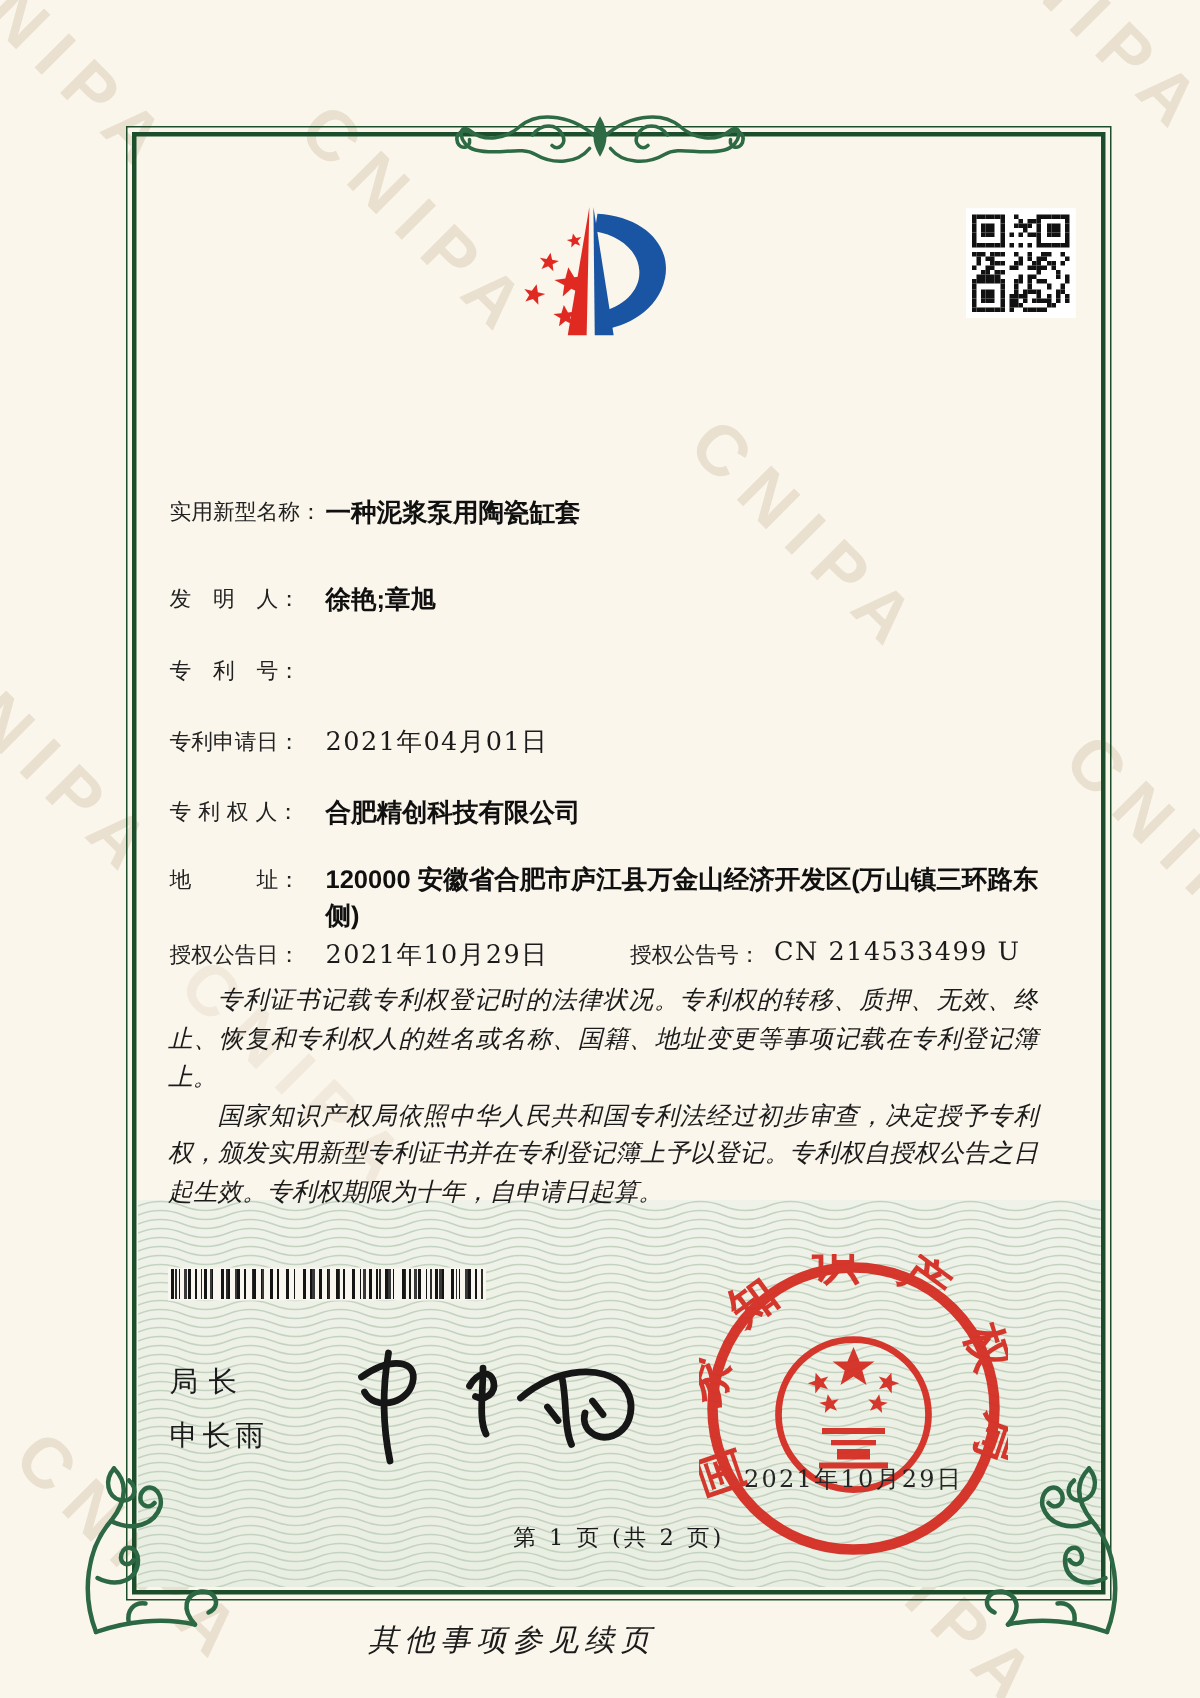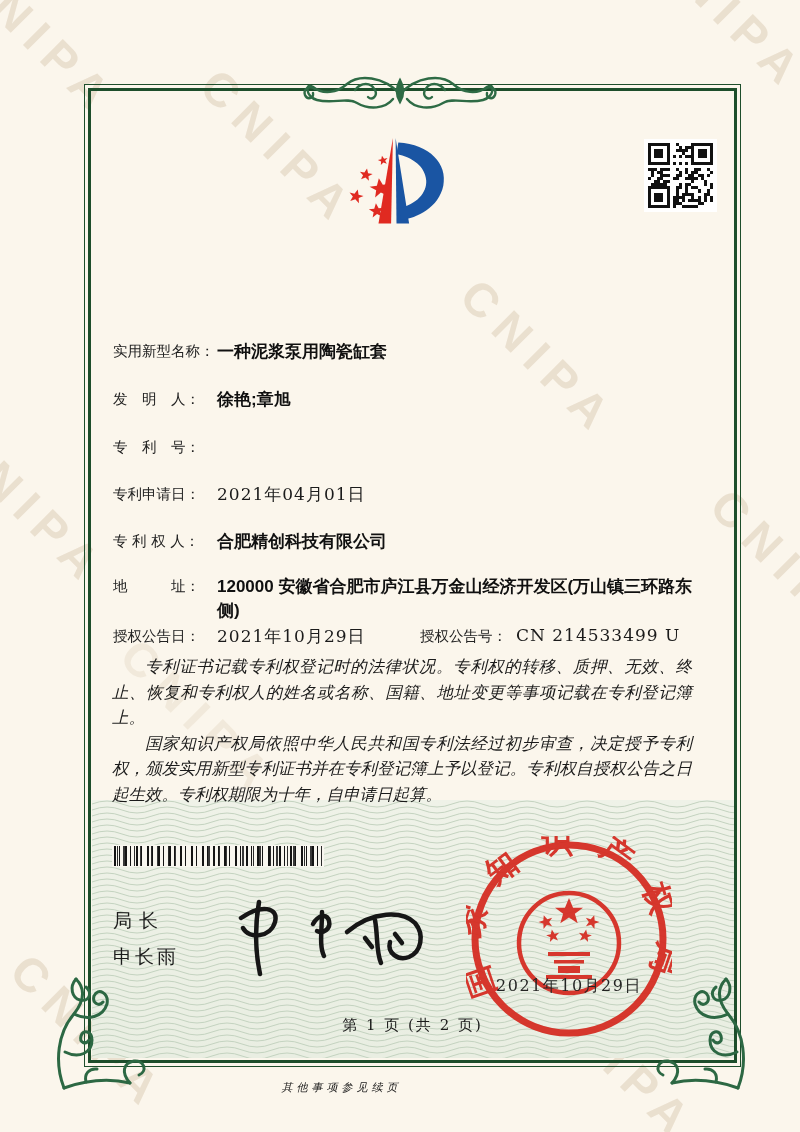--- a/index.html
+++ b/index.html
@@ -79,21 +79,21 @@
   .sig-script{position:absolute; left:225px; top:890px; z-index:3;}
   
   .seal{position:absolute; left:466px; top:836px; width:206px; height:206px; z-index:4; opacity:.92;}
   .seal svg{position:absolute; left:0; top:0;}
   .seal-date{
     position:absolute; left:24px; top:140px; width:158px; text-align:center;
     font-size:16px; letter-spacing:1.5px; color:#141414; z-index:5;
   }
   
   .page-info{position:absolute; left:88px; top:1016px; width:649px; text-align:center; font-size:15px; letter-spacing:2px; z-index:3;}
-  .cont-note{position:absolute; left:0; top:1080px; width:683px; text-align:center; font-size:11px; letter-spacing:4px; font-style:italic; z-index:3;}
+  .cont-note{position:absolute; left:0; top:1080px; width:683px; text-align:center; font-size:20px; letter-spacing:4px; font-style:italic; z-index:3;}
 </style>
 </head>
 <body>
 
 <div id="page">
 
   <div class="wm" style="left:-60px; top:10px">CNIPA</div>
   <div class="wm" style="left:630px; top:-15px">CNIPA</div>
   <div class="wm" style="left:180px; top:120px">CNIPA</div>
   <div class="wm" style="left:440px; top:330px">CNIPA</div>
@@ -434,21 +434,21 @@
       <i style="grid-row:21;grid-column:7"></i>
       <i style="grid-row:21;grid-column:9"></i>
       <i style="grid-row:21;grid-column:12"></i>
       <i style="grid-row:21;grid-column:13"></i>
       <i style="grid-row:21;grid-column:14"></i>
       <i style="grid-row:21;grid-column:15"></i>
       <i style="grid-row:21;grid-column:16"></i>
     </div>
 
 
-  <div class="field-row" style="top:340px">
+  <div class="field-row" style="top:330px">
     <span class="flabel">实用新型名称：</span>
     <span class="fvalue v-hei">一种泥浆泵用陶瓷缸套</span>
   </div>
   <div class="field-row" style="top:388px">
     <span class="flabel">发　明　人：</span>
     <span class="fvalue v-hei">徐艳;章旭</span>
   </div>
   <div class="field-row" style="top:436px">
     <span class="flabel">专　利　号：</span>
   </div>

